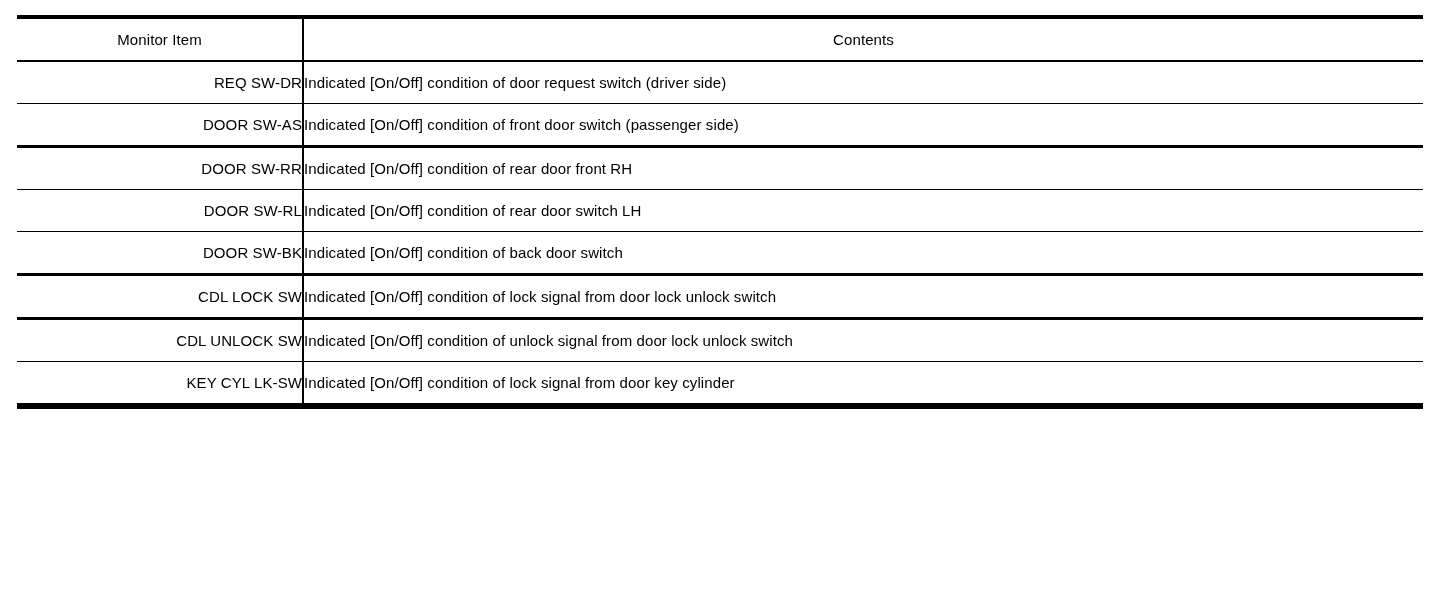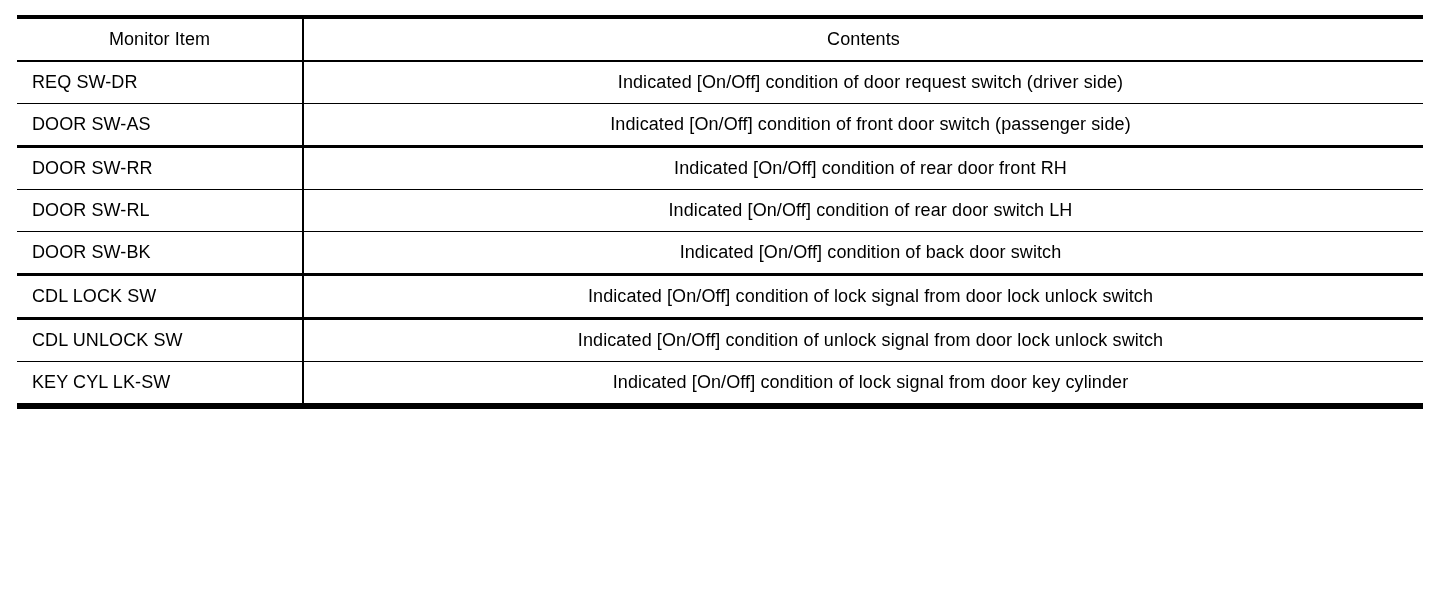--- a/index.html
+++ b/index.html
@@ -22,38 +22,38 @@
     border-collapse: collapse;
     table-layout: fixed;
     width: 1406px;
     border-top: 4px solid var(--line, #000);
     border-bottom: 6px solid var(--line, #000);
   }
   col.col-1 { width: 286px; }
   th, td {
     height: 41px;
     vertical-align: middle;
-    font-size: 18px;
+    font-size: 15px;
     font-weight: 400;
     letter-spacing: 0.1px;
     white-space: nowrap;
     overflow: hidden;
     padding: 0;
     border-bottom: 1.5px solid var(--line, #000);
   }
   th:first-child, td:first-child {
     border-right: 2px solid var(--line, #000);
   }
   thead th {
     border-bottom: 2px solid var(--line, #000);
     text-align: center;
     font-weight: 400;
   }
-  td.cell-item { text-align: left; padding-left: 15px; }
-  td.cell-contents { text-align: center; padding-left: 14px; }
+  td.cell-item { text-align: right; padding-left: 15px; }
+  td.cell-contents { text-align: left; }
   
   tr.group-end td { border-bottom-width: 3px; }
 </style>
 </head>
 <body style="--line: #000000; background: rgb(255, 255, 255); color: rgb(0, 0, 0);">
 
 <div class="table-wrap">
   <table class="spec">
     <colgroup>
       <col class="col-1">

